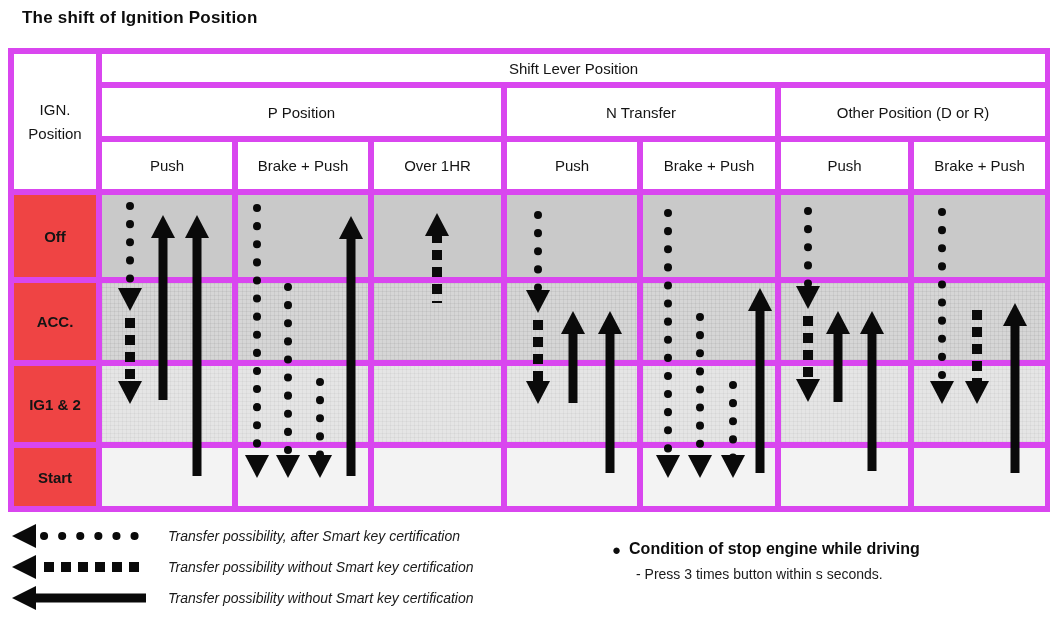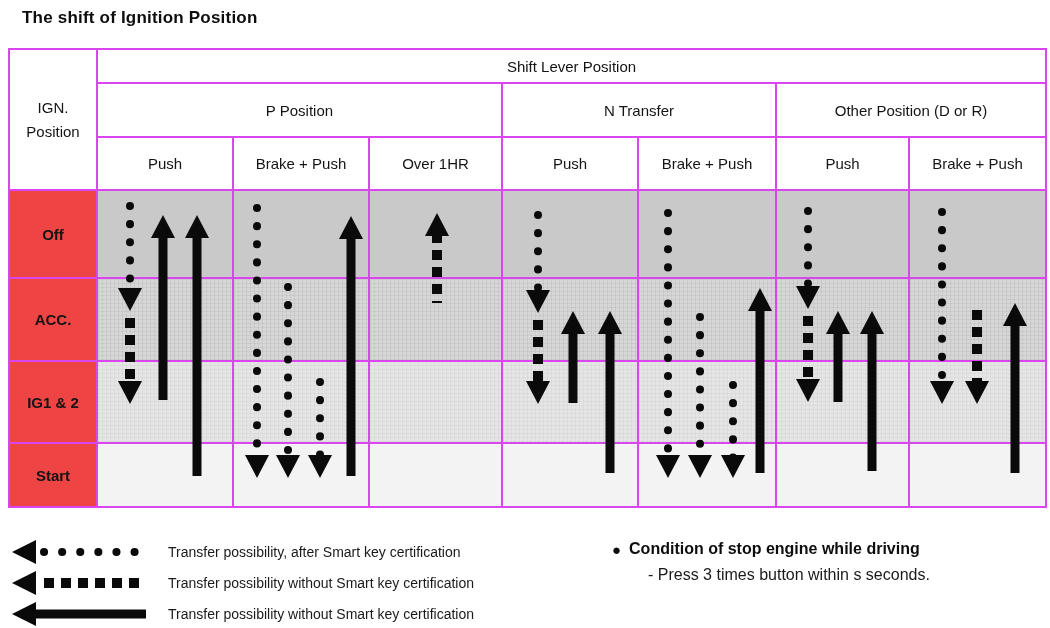--- a/index.html
+++ b/index.html
@@ -8,48 +8,48 @@
     font-family:"Liberation Sans","DejaVu Sans",sans-serif;color:#111;
     overflow:hidden;
   }
   .title{
     position:absolute;left:22px;top:8px;
     font-size:17px;font-weight:bold;letter-spacing:.2px;color:#0d0d0d;
   }
   .table-wrap{position:absolute;left:8px;top:48px;width:1037px;height:465px;}
   table{border-collapse:collapse;table-layout:fixed;width:1037px;}
   td{
-    border:2px solid #d946ef;text-align:center;vertical-align:middle;
+    border:6px solid #d946ef;text-align:center;vertical-align:middle;
     font-size:15px;padding:0;overflow:hidden;color:#141414;background:#fff;
   }
   td.corner{line-height:1.55;}
   td.rowlabel{font-weight:bold;background:#ef4444;}
   td.band-off{background:#c9c9c9;}
   td.band-acc{
     background-color:#d6d6d6;
     background-image:
       repeating-linear-gradient(0deg, rgba(0,0,0,0.05) 0 1px, transparent 1px 4px),
       repeating-linear-gradient(90deg, rgba(0,0,0,0.05) 0 1px, transparent 1px 4px);
   }
   td.band-ig{
     background-color:#e5e5e5;
     background-image:
       repeating-linear-gradient(0deg, rgba(0,0,0,0.035) 0 1px, transparent 1px 4px),
       repeating-linear-gradient(90deg, rgba(0,0,0,0.035) 0 1px, transparent 1px 4px);
   }
   td.band-start{background:#f3f3f3;}
   #arrow-layer{position:absolute;left:0;top:0;pointer-events:none;}
-  .legend{position:absolute;left:8px;top:536px;}
+  .legend{position:absolute;left:8px;top:520px;font-style:italic;}
   .legend-row{display:flex;align-items:center;height:31px;}
   .legend-arrow{flex:0 0 auto;}
   .legend-label{font-size:14px;margin-left:12px;color:#1a1a1a;white-space:nowrap;}
   .notes{position:absolute;left:612px;top:540px;}
   .notes-head{font-size:16px;font-weight:bold;color:#0d0d0d;display:flex;align-items:center;}
   .notes-bullet{font-size:15px;margin-right:8px;}
-  .note-line{font-size:16px;margin-left:36px;margin-top:8px;color:#1a1a1a;white-space:nowrap;}
+  .note-line{font-size:14px;margin-left:24px;margin-top:8px;color:#1a1a1a;white-space:nowrap;}
 </style>
 </head>
 <body>
 
 <div class="title">The shift of Ignition Position</div>
 
 <div class="table-wrap">
   <table>
     <colgroup>
       <col style="width:88px">

